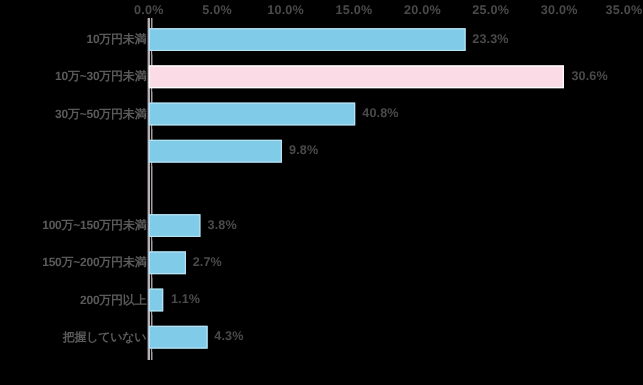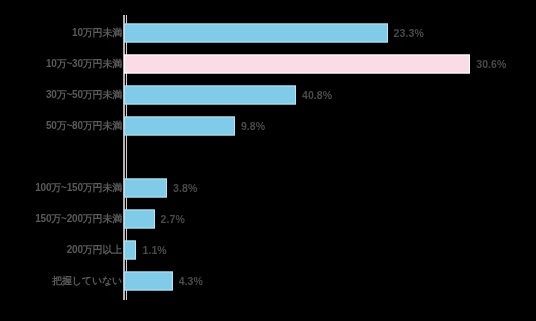--- a/index.html
+++ b/index.html
@@ -115,20 +115,30 @@
     white-space: nowrap;
     font-weight: 700;
     letter-spacing: 0.1px;
   }
 </style>
 </head>
 <body>
 
 <div id="chart-root">
 
+  <div class="xaxis">
+    <span class="xtick" style="left:124px">0.0%</span>
+    <span class="xtick" style="left:181px">5.0%</span>
+    <span class="xtick" style="left:238px">10.0%</span>
+    <span class="xtick" style="left:295px">15.0%</span>
+    <span class="xtick" style="left:352px">20.0%</span>
+    <span class="xtick" style="left:409px">25.0%</span>
+    <span class="xtick" style="left:466px">30.0%</span>
+    <span class="xtick" style="left:520px">35.0%</span>
+  </div>
 
   <div class="plot">
 
     <div class="axis-line"></div>
     <div class="axis-line-inner"></div>
 
     <div class="row" style="top:6px">
       <span class="cat-label">10万円未満</span>
       <div class="bar-wrap" style="width: 263.623px;">
         <div class="bar blue" style="width: 263.623px;"></div>
@@ -146,21 +156,20 @@
 
     <div class="row" style="top:68px">
       <span class="cat-label">30万~50万円未満</span>
       <div class="bar-wrap" style="width: 171.977px;">
         <div class="bar blue" style="width: 171.977px;"></div>
         <span class="val-label" style="left: 177.977px;">40.8%</span>
       </div>
     </div>
 
     <div class="row" style="top:99px">
-      <span class="cat-label">50万~80万円未満</span>
       <div class="bar-wrap" style="width: 110.88px;">
         <div class="bar blue" style="width: 110.88px;"></div>
         <span class="val-label" style="left: 116.88px;">9.8%</span>
       </div>
     </div>
 
 
     <div class="row" style="top:161px">
       <span class="cat-label">100万~150万円未満</span>
       <div class="bar-wrap" style="width: 42.9943px;">

